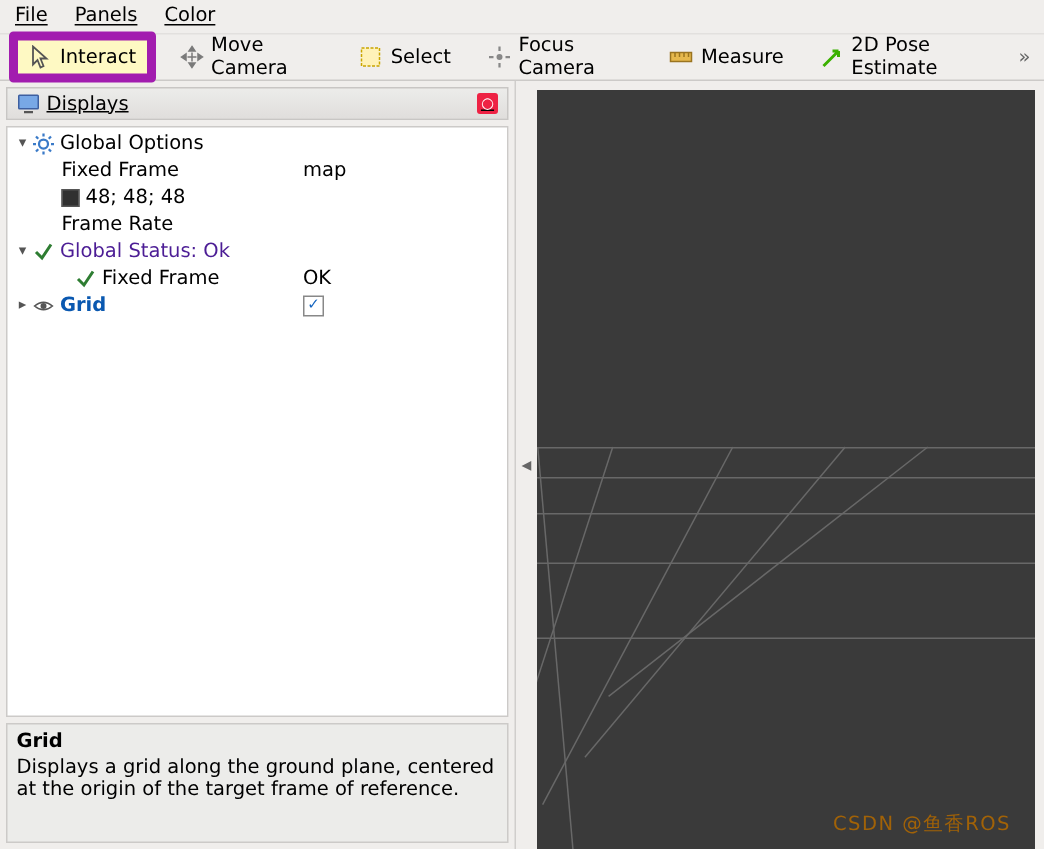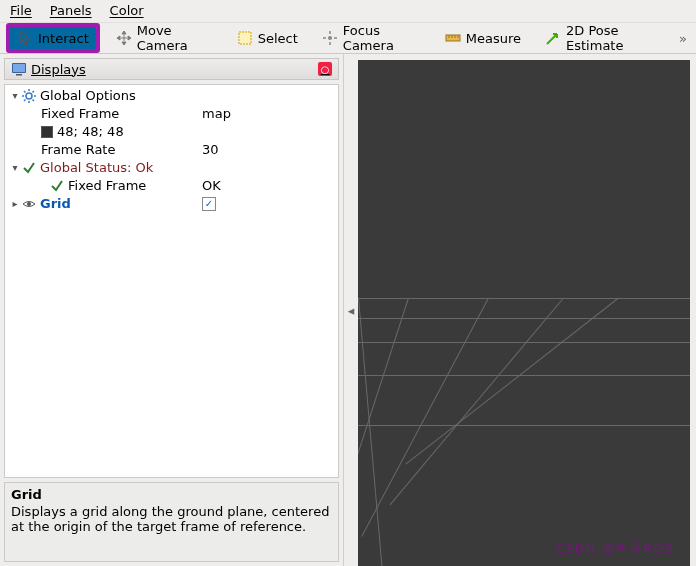--- a/index.html
+++ b/index.html
@@ -1,48 +1,48 @@
 <!DOCTYPE html>
 <html><head>
 <meta charset="utf-8">
 <style>
 * { box-sizing: border-box; margin: 0; padding: 0; font-family: "DejaVu Sans", "Ubuntu", Arial, sans-serif; font-size: 13px; -webkit-font-smoothing: antialiased; }
 html, body { width: 696px; height: 566px; background: #f0eeec; overflow: hidden; }
 .menubar { display: flex; gap: 18px; padding: 3px 10px; height: 22px; background: #f0eeec; }
 .menubar span { text-decoration: underline; text-underline-offset: 2px; cursor: pointer; }
 .toolbar { display: flex; align-items: center; gap: 8px; padding: 4px 6px; height: 32px; background: #f0eeec; border-top: 1px solid #e2e0de; border-bottom: 1px solid #cccac8; }
 .tbtn { display: flex; align-items: center; gap: 5px; padding: 3px 7px; border: 1px solid transparent; border-radius: 3px; cursor: pointer; }
-.tbtn.active { border: 4px solid #a21caf; background: #0369a1; }
+.tbtn.active { border: 6px solid #a21caf; background: #fef9c3; }
 .tbicon { width: 16px; height: 16px; flex: none; }
 .overflow { margin-left: auto; margin-right: 4px; color: #666; cursor: pointer; letter-spacing: -1px; }
 .body { display: flex; height: 512px; }
 .left { width: 344px; display: flex; flex-direction: column; border-right: 1px solid #d0cecc; }
 .panel-title { display: flex; align-items: center; gap: 4px; padding: 2px 6px; height: 22px; background: linear-gradient(#ececea,#e0dedc); border: 1px solid #c8c6c4; margin: 4px; text-decoration: underline; }
 .panel-title .spacer { flex: 1; }
 .close-icon { width: 14px; height: 14px; background: #e24; display: flex; align-items: center; justify-content: center; border-radius: 2px; color: #fff; font-size: 10px; font-weight: bold; }
 .tree { flex: 1; overflow: auto; background: #fff; margin: 0 4px 0 4px; border: 1px solid #cccac8; padding: 2px 0; }
 .row { display: flex; align-items: center; height: 18px; line-height: 18px; cursor: pointer; }
 .indent0 { padding-left: 4px; }
 .indent1 { padding-left: 24px; }
 .indent2 { padding-left: 44px; }
 .exp { width: 12px; color: #555; font-size: 10px; text-align: center; flex: none; }
 .rowicon { width: 16px; height: 16px; margin-right: 3px; flex: none; }
 .key { flex: 1; white-space: nowrap; }
 .val { width: 136px; display: flex; align-items: center; gap: 4px; }
 .colorswatch { width: 12px; height: 12px; background: rgb(48,48,48); border: 1px solid #555; }
 .checkbox { width: 14px; height: 14px; border: 1px solid #888; display: flex; align-items: center; justify-content: center; font-size: 10px; color: #1565c0; background: #fff; }
 .link { color: #0a58b0; }
-.ok { color: #7f1d1d; }
+.ok { color: #4c1d95; }
 .help { height: 80px; margin: 4px; padding: 4px 6px; background: #ececea; border: 1px solid #cccac8; overflow: hidden; }
 .help-title { font-weight: bold; margin-bottom: 2px; }
 .splitter { width: 14px; display: flex; align-items: center; justify-content: center; background: #f0eeec; color: #666; cursor: ew-resize; }
 .viewport { flex: 1; position: relative; margin: 6px 6px 0 0; }
 .vp-canvas { position: absolute; inset: 0; background: #3a3a3a; overflow: hidden; }
 .gridline { position: absolute; background: #686868; }
-.watermark { position: absolute; right: 16px; bottom: 8px; color: #701a75; font-size: 13px; letter-spacing: 1px; pointer-events: none; margin-top: 22px; }
+.watermark { position: absolute; right: 16px; bottom: 8px; color: #a16207; font-size: 13px; letter-spacing: 1px; pointer-events: none; margin-top: 22px; }
 </style>
 </head>
 <body>
 
 <div class="menubar">
   <span>File</span>
   <span>Panels</span>
   <span>Color</span>
 </div>
 
@@ -119,21 +119,20 @@
       <div class="row indent1">
         <span class="exp"></span>
         <span class="val">
           <span class="colorswatch"></span>
           <span>48; 48; 48</span>
         </span>
       </div>
       <div class="row indent1">
         <span class="exp"></span>
         <span class="key">Frame Rate</span>
-        <span class="val">30</span>
       </div>
       <div class="row indent0">
         <span class="exp">▾</span>
         <svg class="rowicon" viewBox="0 0 16 16">
             <path d="M3 8 L7 12 L13 3" stroke="#2e7d32" stroke-width="2" fill="none"></path>
           </svg>
         <span class="key ok">Global Status: Ok</span>
         <span class="val"></span>
       </div>
       <div class="row indent2">

